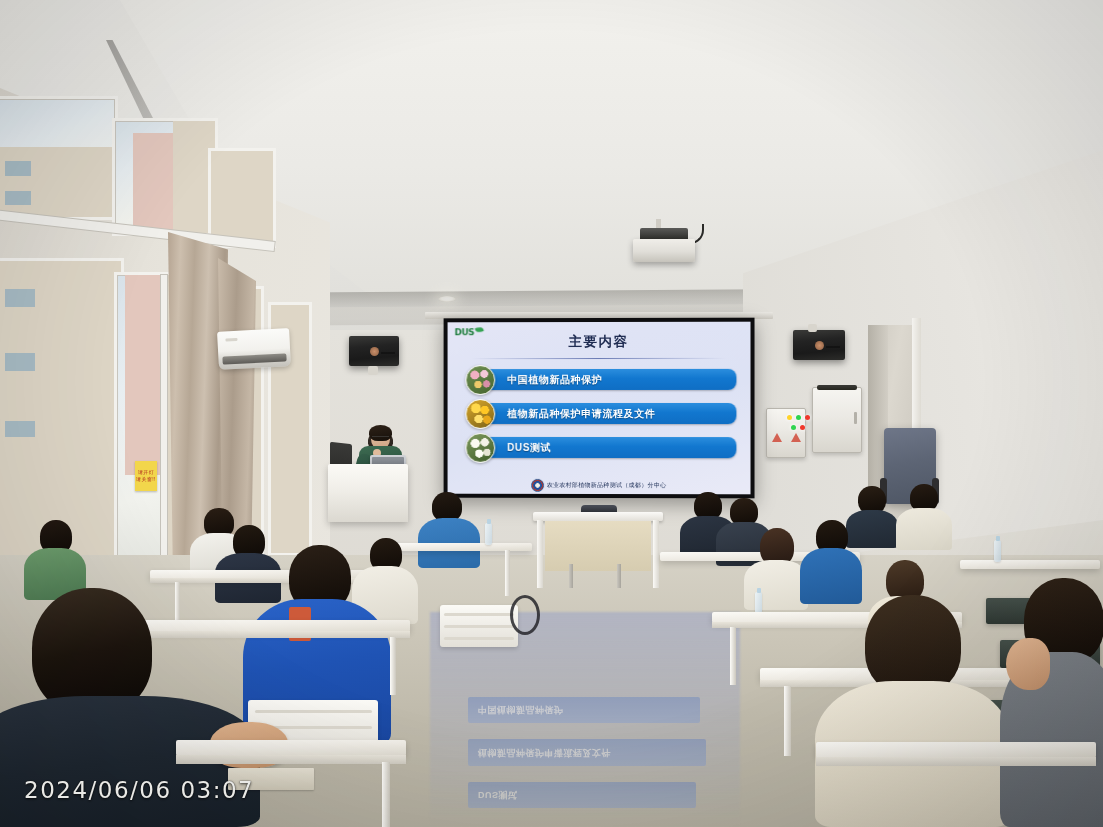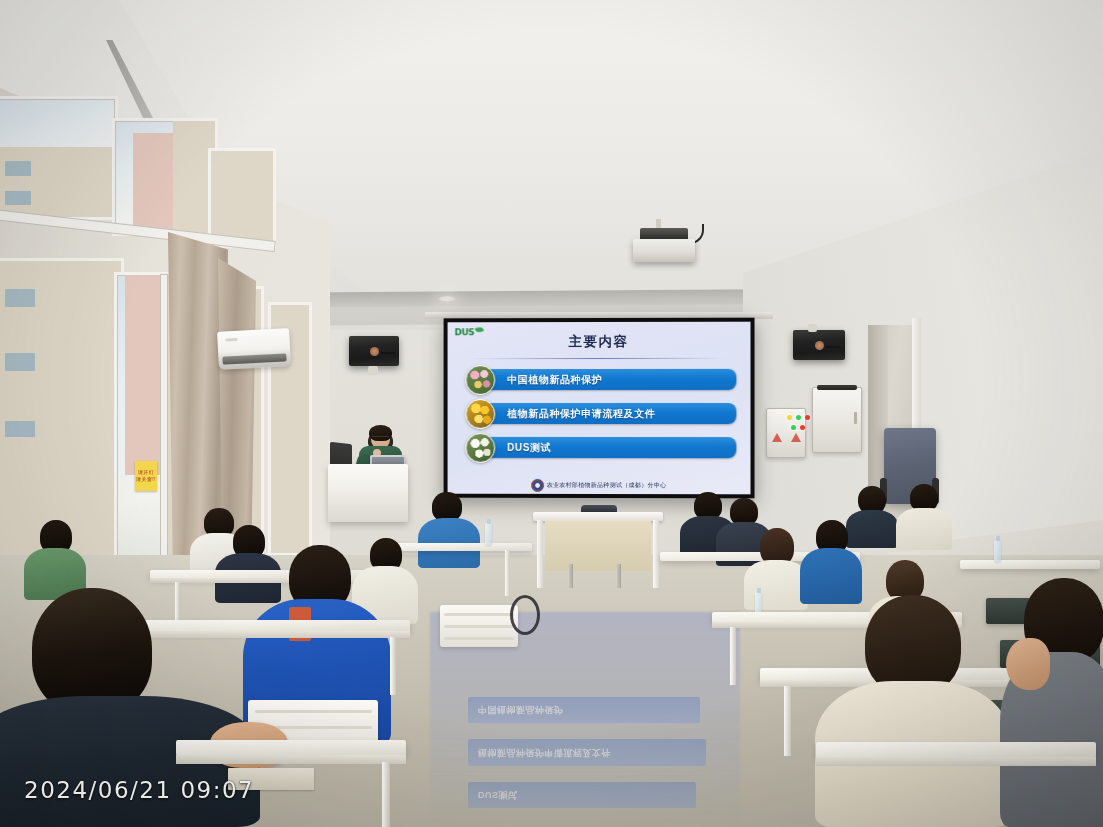--- a/index.html
+++ b/index.html
@@ -567,15 +567,15 @@
     <div class="head" style="left:24px;top:0;width:80px;height:86px;background:linear-gradient(170deg,#302317,#120c08);"></div>
     <div class="torso" style="left:0;top:74px;width:120px;height:175px;background:linear-gradient(172deg,#7d8288,#5e6369);"></div>
     <div style="position:absolute;left:6px;top:60px;width:44px;height:52px;border-radius:50% 40% 40% 50%;background:linear-gradient(160deg,#e3b793,#c2906a);"></div>
   </div>
 
   <div class="desk" style="left:816px;top:742px;width:280px;height:16px;"></div>
   <div class="desk-edge" style="left:816px;top:757px;width:280px;height:9px;"></div>
 
   <div class="vignette"></div>
 
-  <div class="timestamp">2024/06/21 09:07</div>
+  <div class="timestamp">2024/06/06 03:07</div>
 
 </div>
 
 </body></html>

